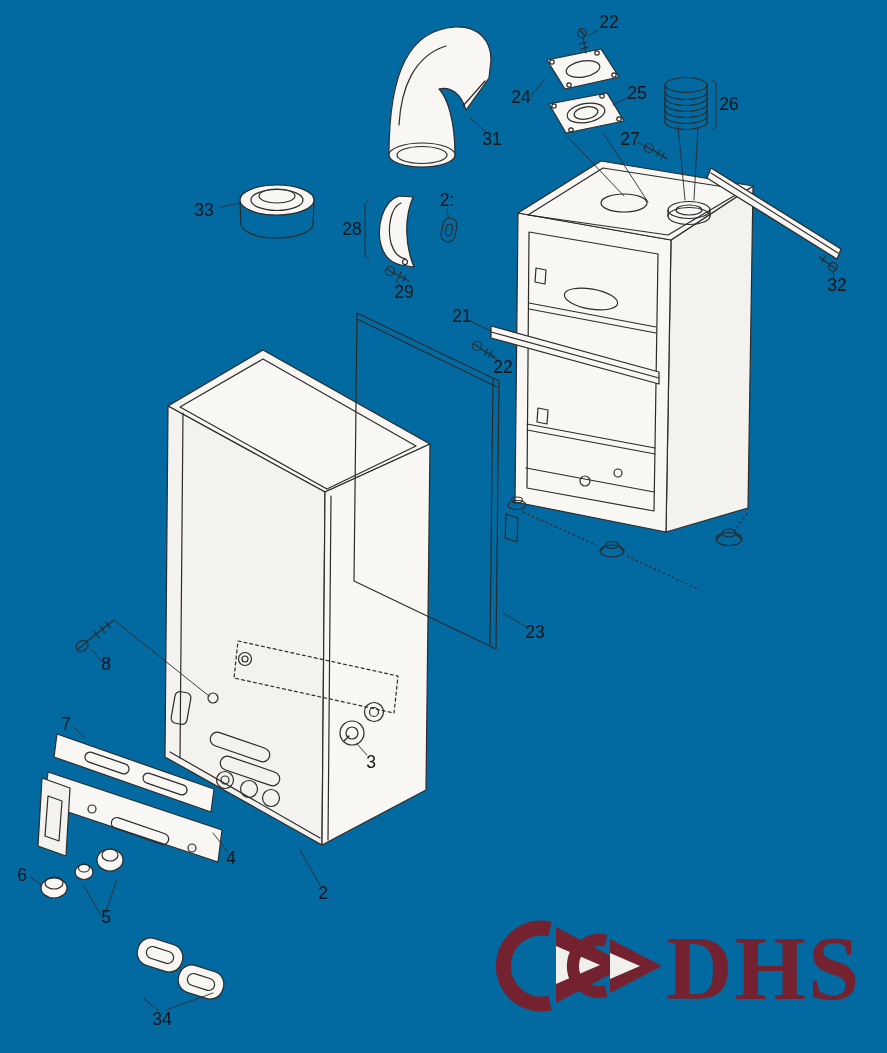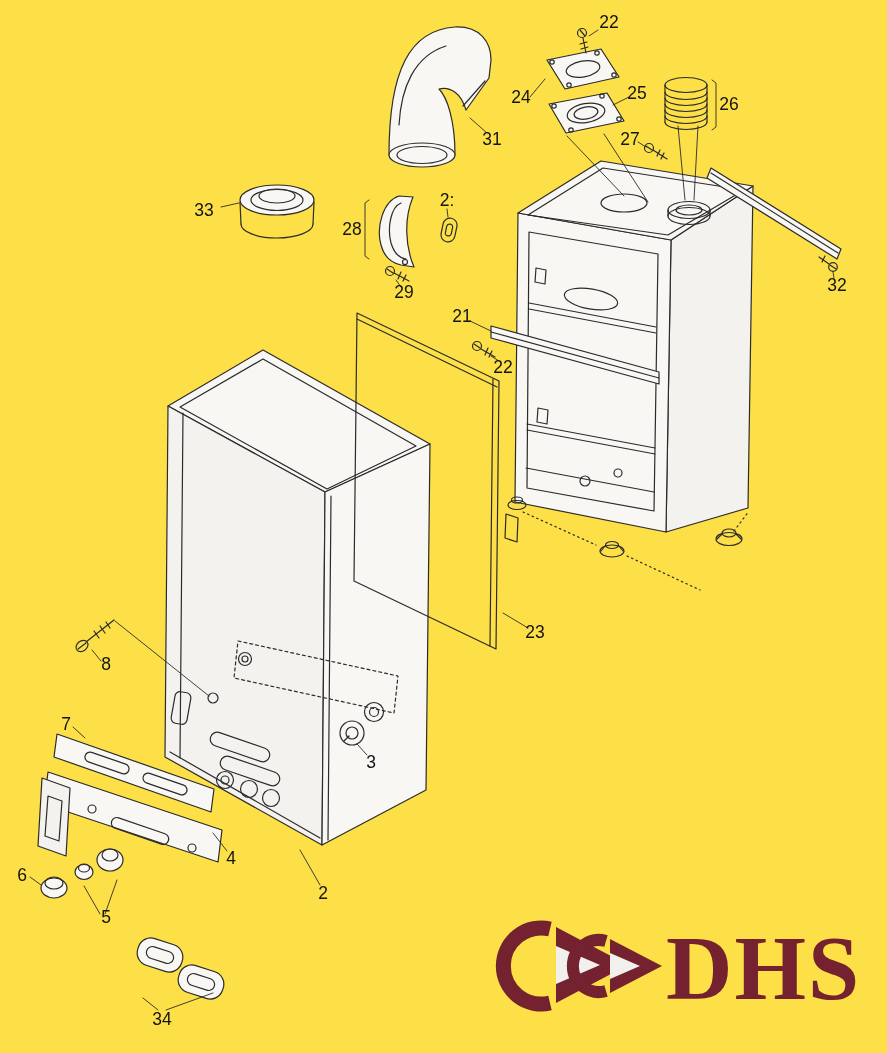--- a/index.html
+++ b/index.html
@@ -1,17 +1,17 @@
 <!DOCTYPE html>
 <html><head>
 <meta charset="utf-8">
 <style>
   html,body{margin:0;padding:0;}
   body{background:#e8e7e4;}
-  .page{position:relative;width:887px;height:1053px;background:#fde047;font-family:"Liberation Sans",sans-serif;overflow:hidden;}
+  .page{position:relative;width:887px;height:1053px;background:#0369a1;font-family:"Liberation Sans",sans-serif;overflow:hidden;}
   .ln{fill:none;stroke:#2b2b2b;stroke-width:1.2;stroke-linecap:round;stroke-linejoin:round;}
   .thin{stroke-width:0.9;}
   .face{fill:#f8f7f4;stroke:#2b2b2b;stroke-width:1.2;stroke-linejoin:round;}
   .face2{fill:#f3f2ee;stroke:#2b2b2b;stroke-width:1.2;stroke-linejoin:round;}
   .dash{stroke-dasharray:3 3;}
   .dot{stroke-dasharray:1.5 3.5;}
   .lead{fill:none;stroke:#2b2b2b;stroke-width:0.9;stroke-linecap:round;}
   .callout{font-family:"Liberation Sans",sans-serif;font-size:17.5px;fill:#141414;}
 </style>
 </head>

